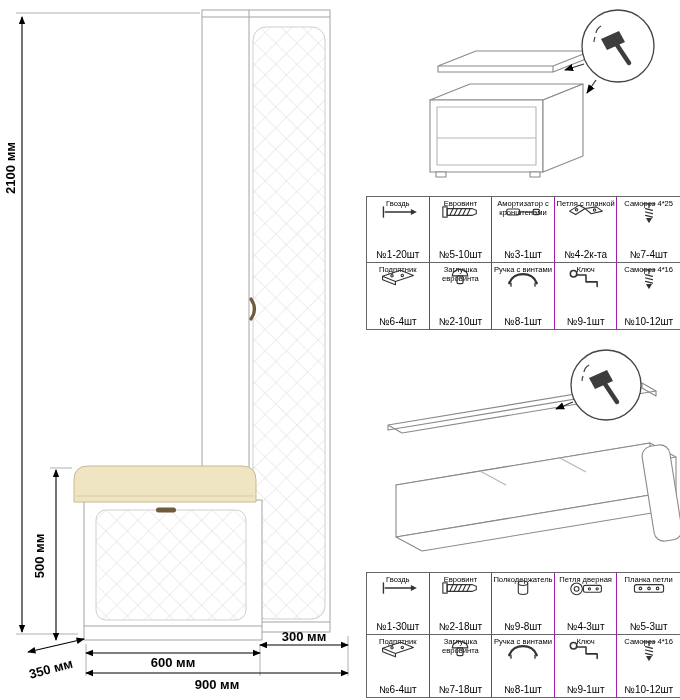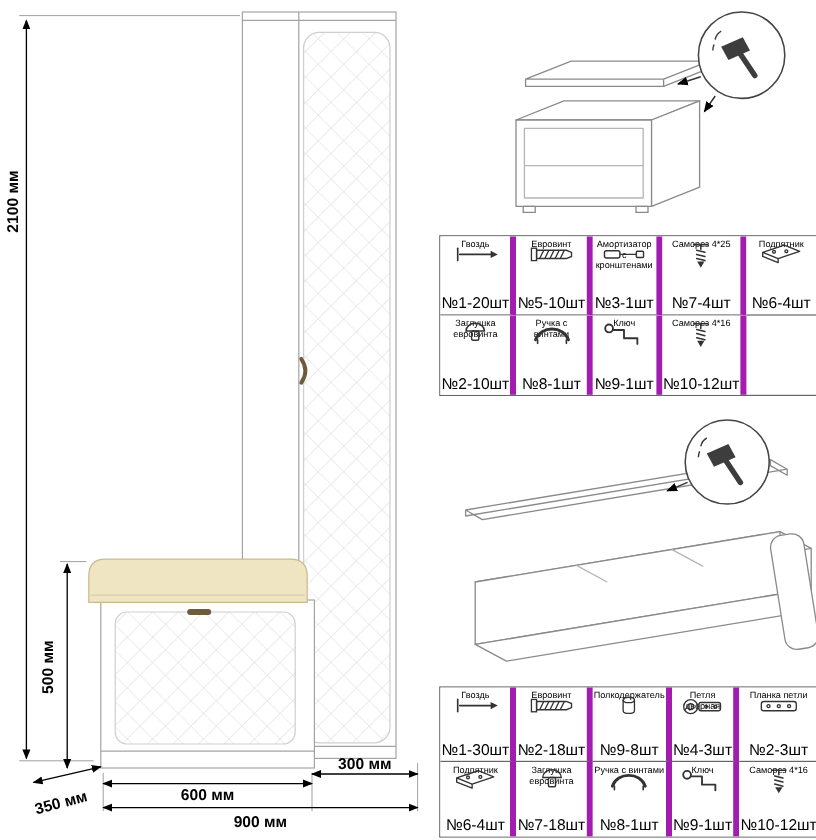--- a/index.html
+++ b/index.html
@@ -8,28 +8,28 @@
   .canvas svg{position:absolute;}
   #view-left{left:0;top:0;}
   #exp1{left:360px;top:0;}
   #exp2{left:360px;top:335px;}
   .dim{font-family:"Liberation Sans",sans-serif;font-weight:bold;font-size:13px;fill:#000;stroke:none;}
   .hw-table{position:absolute;left:366px;width:313px;display:grid;
             grid-template-columns:repeat(5,1fr);border:1px solid #666;background:#fff;}
   #table1{top:196px;}
   #table2{top:572px;}
   .cell{display:flex;flex-direction:column;align-items:center;justify-content:space-between;
-        padding:3px 1px 2px 1px;background:#fff;border-right:5px solid #a21caf;border-bottom:1px solid #666;
+        padding:3px 1px 2px 1px;background:#fff;border-right:1px solid #a21caf;border-bottom:1px solid #666;
         box-sizing:border-box;}
   .cell:nth-child(5n){border-right:none;}
   .cell:nth-child(n+6){border-bottom:none;}
   #table1 .cell{height:66px;}
   #table2 .cell{height:62px;}
   .lbl{font-size:7.6px;line-height:1.15;text-align:center;color:#000;min-height:9px;}
-  .cnt{font-size:13px;color:#000;white-space:nowrap;}
+  .cnt{font-size:10px;color:#000;white-space:nowrap;}
   .ic{width:42px;height:24px;flex:0 0 auto;}
 </style>
 </head>
 <body>
 
 <div class="canvas">
 
   <svg width="0" height="0" style="position:absolute" aria-hidden="true">
     <defs>
       <marker id="dimarrow" viewBox="0 0 10 10" refX="8.5" refY="5" markerWidth="8" markerHeight="8" orient="auto-start-reverse">
@@ -219,20 +219,27 @@
       <div class="cnt">№5-10шт</div>
     </div>
     <div class="cell">
       <div class="lbl">Амортизатор с кронштенами</div>
       <svg class="ic" viewBox="0 0 48 28">
           <use href="#sym-damper"></use>
         </svg>
       <div class="cnt">№3-1шт</div>
     </div>
     <div class="cell">
+      <div class="lbl">Петля с планкой</div>
+      <svg class="ic" viewBox="0 0 48 28">
+          <use href="#sym-hinge-plate"></use>
+        </svg>
+      <div class="cnt">№4-2к-та</div>
+    </div>
+    <div class="cell">
       <div class="lbl">Саморез 4*25</div>
       <svg class="ic" viewBox="0 0 48 28">
           <use href="#sym-screw"></use>
         </svg>
       <div class="cnt">№7-4шт</div>
     </div>
     <div class="cell">
       <div class="lbl">Подпятник</div>
       <svg class="ic" viewBox="0 0 48 28">
           <use href="#sym-footpad"></use>
@@ -320,21 +327,21 @@
       <svg class="ic" viewBox="0 0 48 28">
           <use href="#sym-doorhinge"></use>
         </svg>
       <div class="cnt">№4-3шт</div>
     </div>
     <div class="cell">
       <div class="lbl">Планка петли</div>
       <svg class="ic" viewBox="0 0 48 28">
           <use href="#sym-hplate"></use>
         </svg>
-      <div class="cnt">№2-3шт</div>
+      <div class="cnt">№5-3шт</div>
     </div>
     <div class="cell">
       <div class="lbl">Подпятник</div>
       <svg class="ic" viewBox="0 0 48 28">
           <use href="#sym-footpad"></use>
         </svg>
       <div class="cnt">№6-4шт</div>
     </div>
     <div class="cell">
       <div class="lbl">Заглушка евровинта</div>

